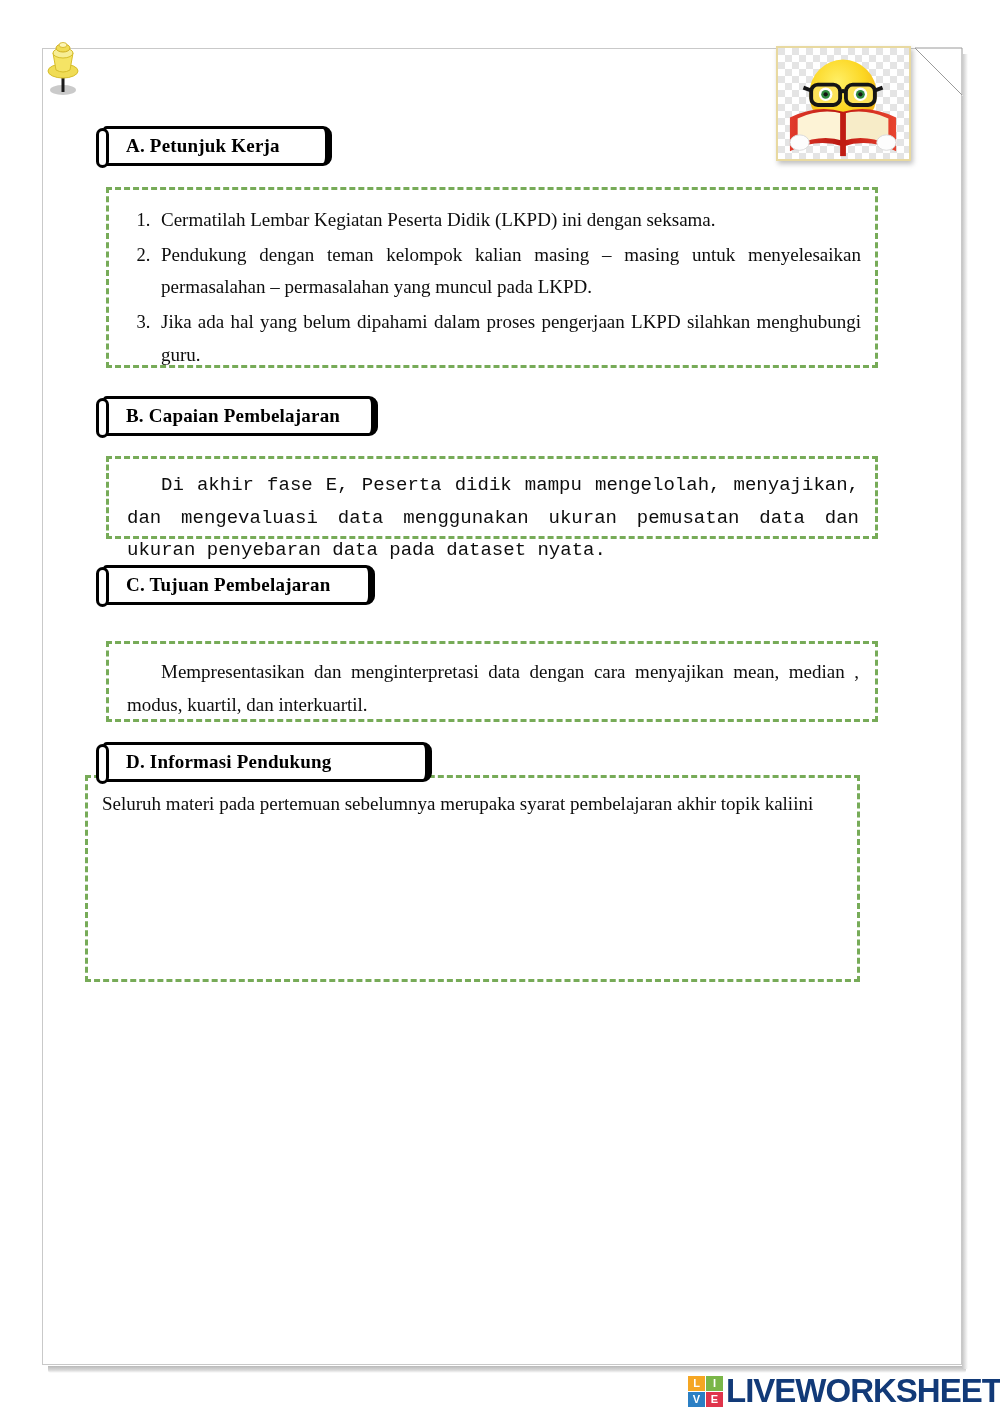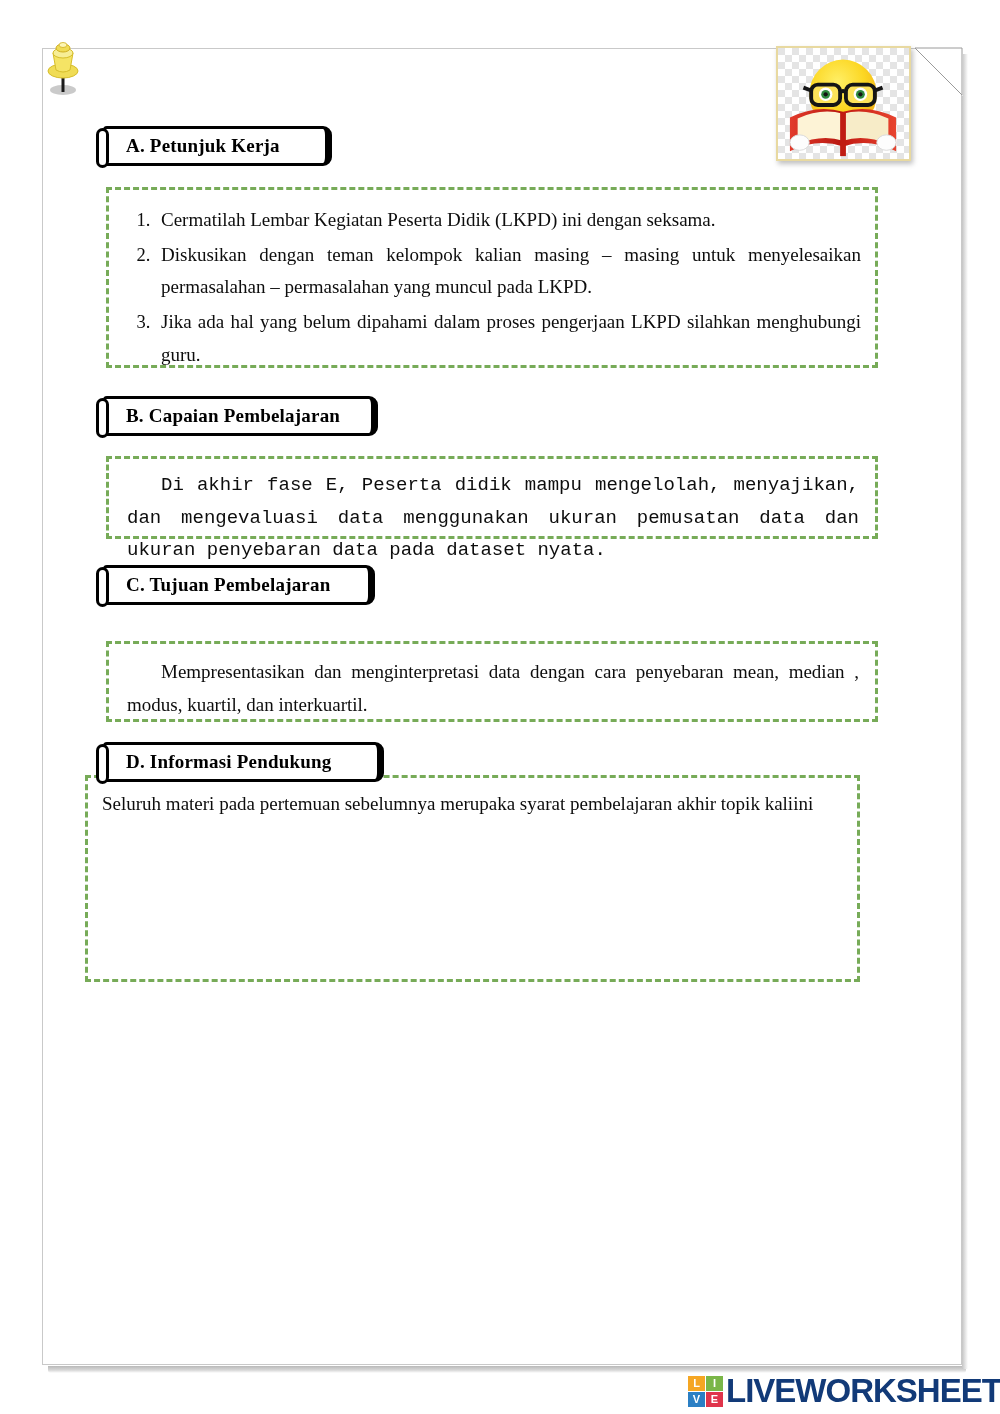--- a/index.html
+++ b/index.html
@@ -270,21 +270,21 @@
 
 <div class="heading" style="left:96px; top:126px; width:236px;">
   <div class="plaque"></div>
   <div class="spine"></div>
   <div class="htext">A. Petunjuk Kerja</div>
 </div>
 
 <div class="dashbox" style="left:106px; top:187px; width:772px; height:181px;">
   <ol class="steps boxtext" style="margin-top:14px;">
     <li>Cermatilah Lembar Kegiatan Peserta Didik (LKPD) ini dengan seksama.</li>
-    <li>Diskusikan dengan teman kelompok kalian masing – masing untuk menyelesaikan permasalahan – permasalahan yang muncul pada LKPD.</li>
+    <li>Pendukung dengan teman kelompok kalian masing – masing untuk menyelesaikan permasalahan – permasalahan yang muncul pada LKPD.</li>
     <li>Jika ada hal yang belum dipahami dalam proses pengerjaan LKPD silahkan menghubungi guru.</li>
   </ol>
 </div>
 
 <div class="heading" style="left:96px; top:396px; width:282px;font-family:Liberation Serif, serif;">
   <div class="plaque"></div>
   <div class="spine"></div>
   <div class="htext">B. Capaian Pembelajaran</div>
 </div>
 
@@ -296,31 +296,31 @@
 </div>
 
 <div class="heading" style="left:96px; top:565px; width:279px;">
   <div class="plaque"></div>
   <div class="spine"></div>
   <div class="htext">C. Tujuan Pembelajaran</div>
 </div>
 
 <div class="dashbox" style="left:106px; top:641px; width:772px; height:81px;">
   <div class="boxtext" style="padding:12px 16px 0 18px;">
-    <p class="para indent">Mempresentasikan dan menginterpretasi data dengan cara penyebaran mean, median , modus, kuartil, dan interkuartil.</p>
+    <p class="para indent">Mempresentasikan dan menginterpretasi data dengan cara menyajikan mean, median , modus, kuartil, dan interkuartil.</p>
   </div>
 </div>
 
 <div class="dashbox" style="left:85px; top:775px; width:775px; height:207px;">
   <div class="boxtext" style="padding:10px 14px 0 14px;">
     <p class="para">Seluruh materi pada pertemuan sebelumnya merupaka syarat pembelajaran akhir topik kaliini</p>
   </div>
 </div>
 
-<div class="heading" style="left:96px; top:742px; width:288px;">
+<div class="heading" style="left:96px; top:742px; width:336px;">
   <div class="plaque"></div>
   <div class="spine"></div>
   <div class="htext">D. Informasi Pendukung</div>
 </div>
 
 <div class="lw-logo">
   <div class="lw-tiles">
     <span class="t-l">L</span>
     <span class="t-i">I</span>
     <span class="t-v">V</span>

